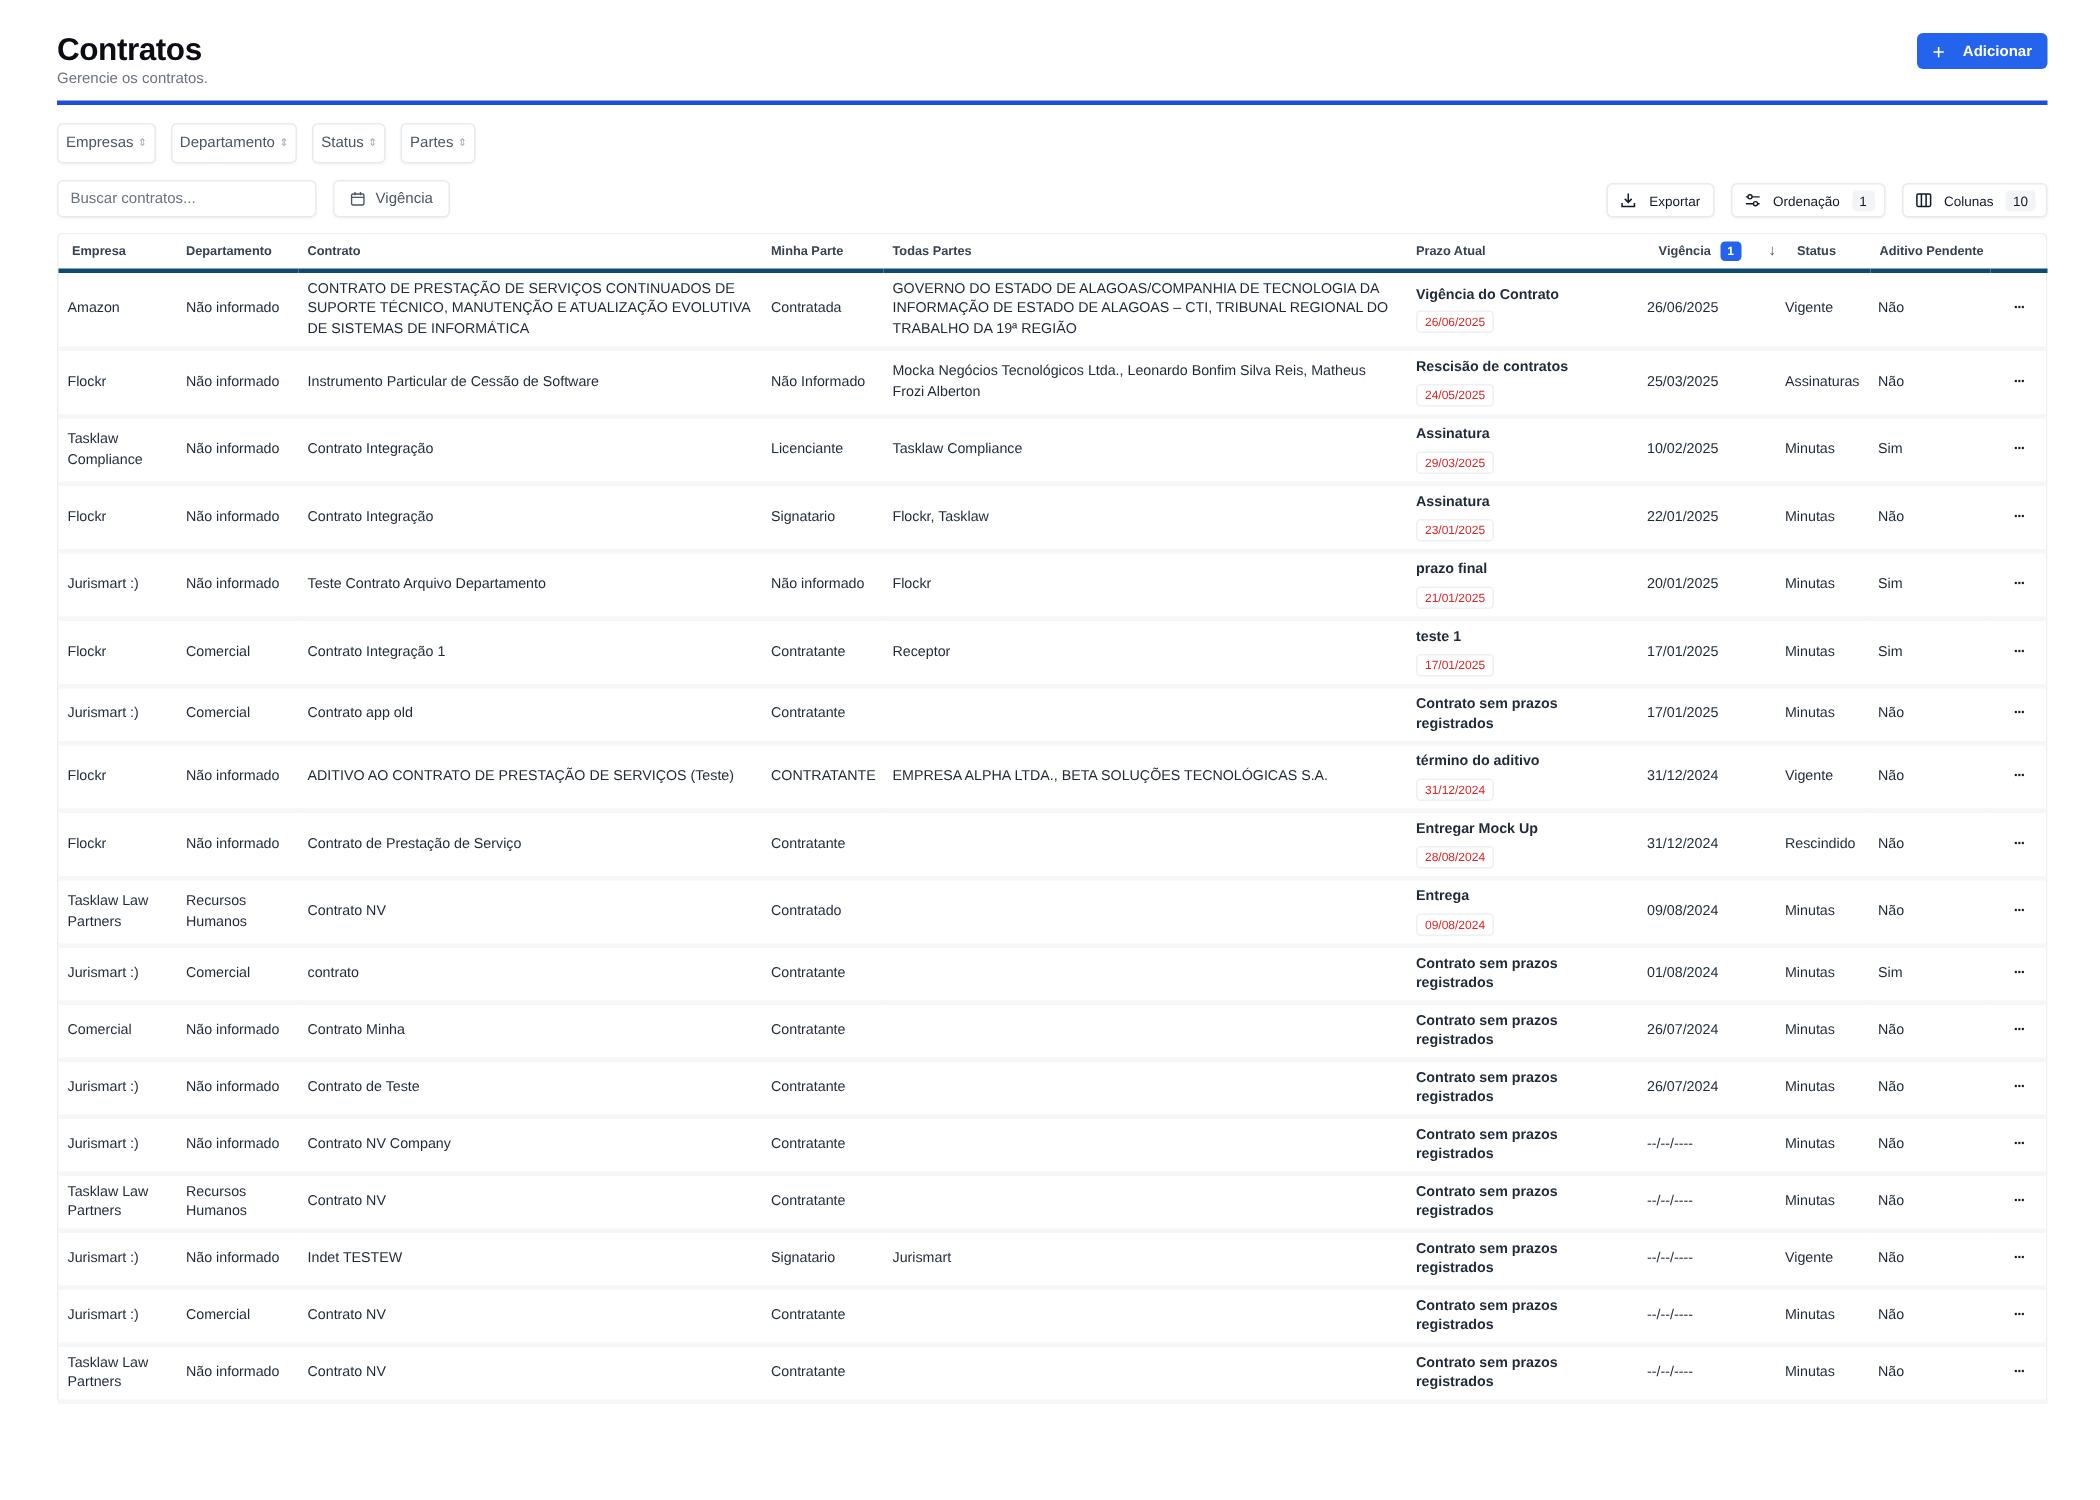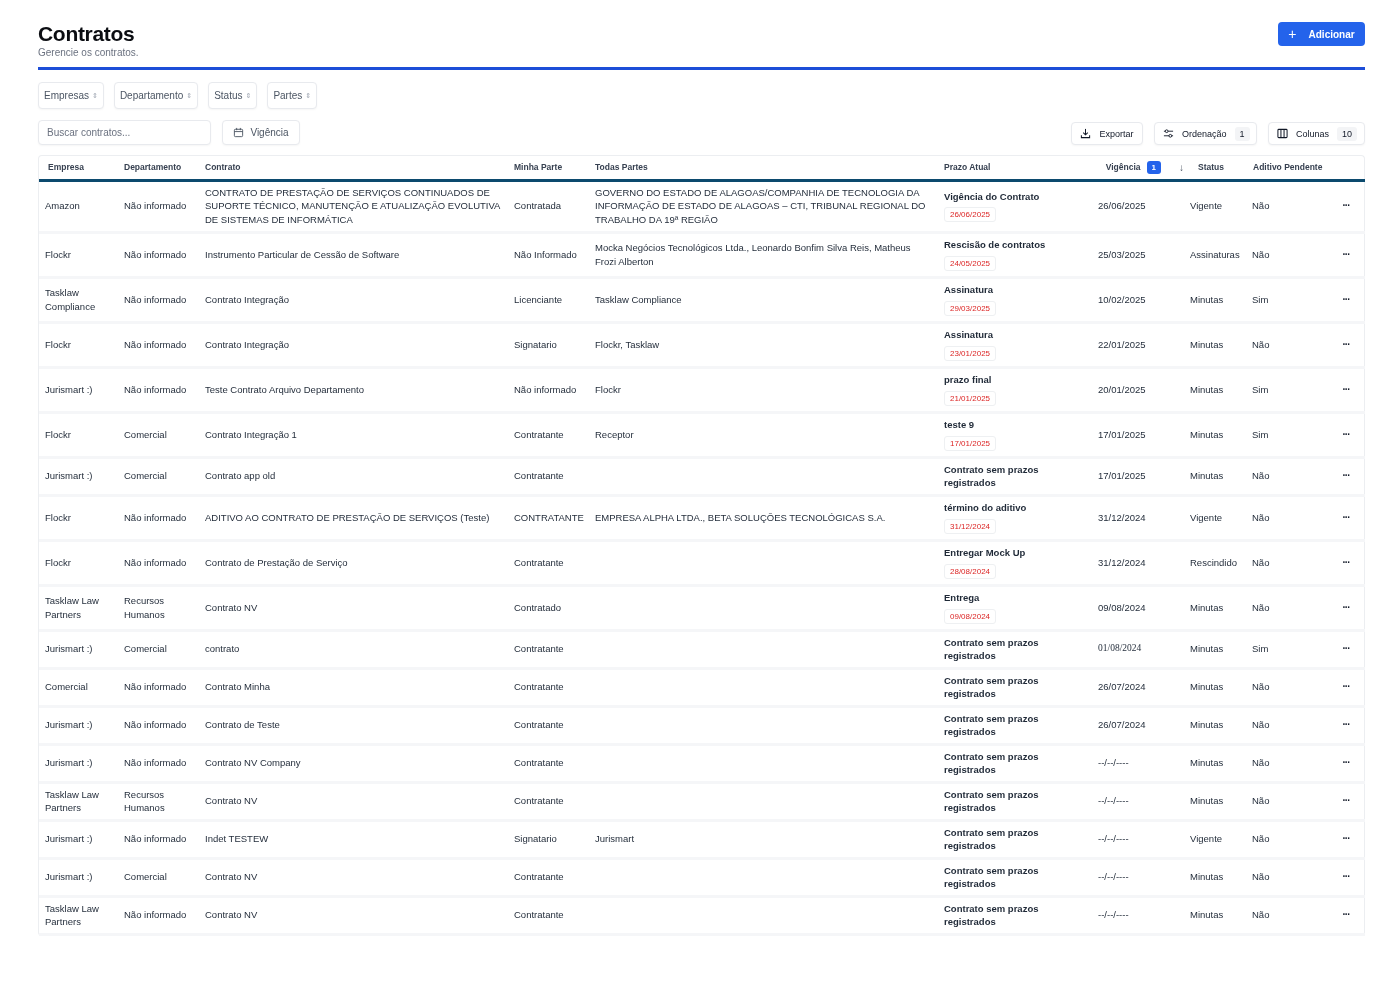--- a/index.html
+++ b/index.html
@@ -210,21 +210,21 @@
     <td style="padding-left:6px;">Minutas</td>
     <td style="padding-left:5px;">Sim</td>
     <td class="more-btn">···</td>
           </tr>
           <tr style="height: 45px;">
     <td class="c-empresa">Flockr</td>
     <td>Comercial</td>
     <td>Contrato Integração 1</td>
     <td>Contratante</td>
     <td>Receptor</td>
-    <td><span class="prazo-label" style="display:inline;">teste 9</span><br><span class="date-chip">17/01/2025</span></td>
+    <td><span class="prazo-label" style="display:inline;">teste 1</span><br><span class="date-chip">17/01/2025</span></td>
     <td style="padding-left:10px;">17/01/2025</td>
     <td style="padding-left:6px;">Minutas</td>
     <td style="padding-left:5px;">Sim</td>
     <td class="more-btn">···</td>
           </tr>
           <tr style="height: 38px;">
     <td class="c-empresa">Jurismart :)</td>
     <td>Comercial</td>
     <td>Contrato app old</td>
     <td>Contratante</td>
@@ -271,21 +271,21 @@
     <td style="padding-left:5px;">Não</td>
     <td class="more-btn">···</td>
           </tr>
           <tr style="height: 38px;">
     <td class="c-empresa">Jurismart :)</td>
     <td>Comercial</td>
     <td>contrato</td>
     <td>Contratante</td>
     <td></td>
     <td><span class="prazo-label" style="display:inline;">Contrato sem prazos registrados</span></td>
-    <td style="padding-left:10px;font-family:Liberation Serif, serif;">01/08/2024</td>
+    <td style="padding-left:10px;">01/08/2024</td>
     <td style="padding-left:6px;">Minutas</td>
     <td style="padding-left:5px;">Sim</td>
     <td class="more-btn">···</td>
           </tr>
           <tr style="height: 38px;">
     <td class="c-empresa">Comercial</td>
     <td>Não informado</td>
     <td>Contrato Minha</td>
     <td>Contratante</td>
     <td></td>

